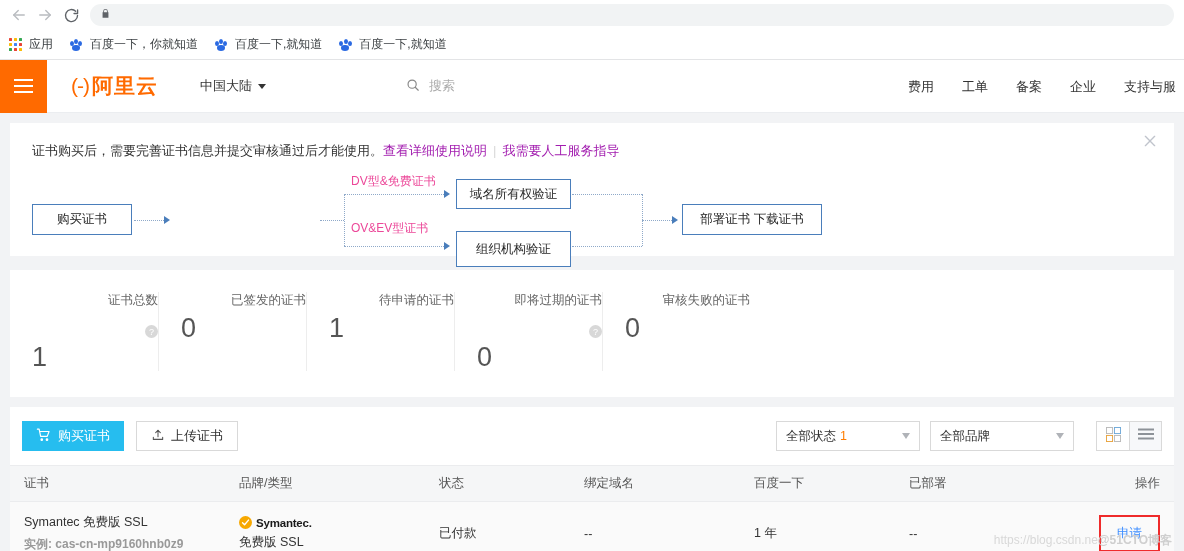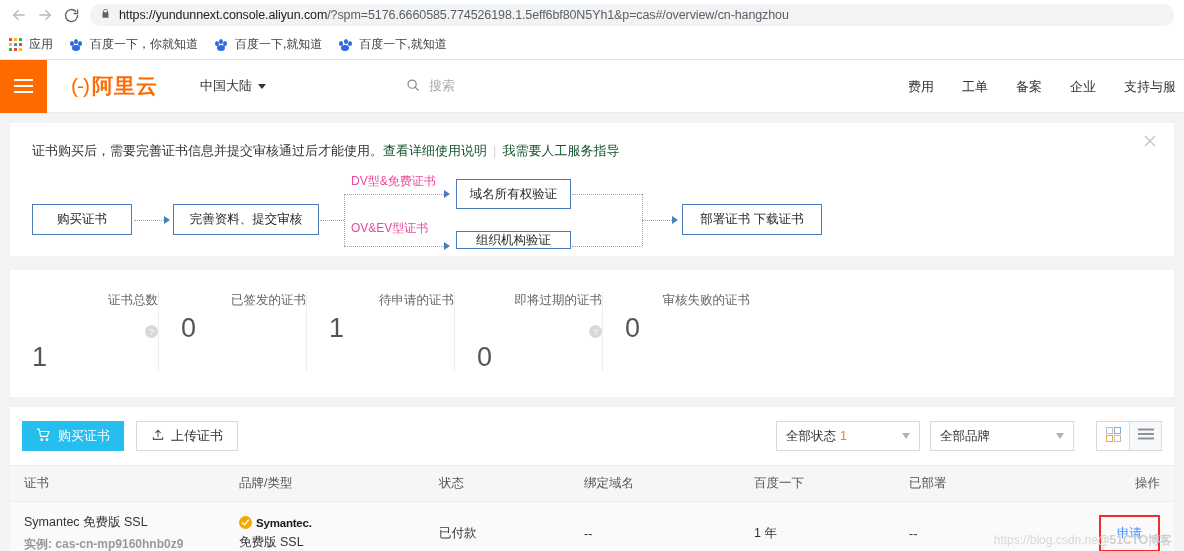--- a/index.html
+++ b/index.html
@@ -80,21 +80,21 @@
   }
   .hdr-right span { font-size: 13px; color: #333; cursor: pointer; white-space: nowrap; }
 
   
   .page { padding: 10px 10px 0 10px; }
   .card { background: #fff; margin-bottom: 10px; }
 
   
   .notice { position: relative; padding: 19px 22px 10px 22px; }
   .notice-text { font-size: 13px; color: #333; line-height: 18px; }
-  .notice-text .lnk { color: #14532d; cursor: pointer; }
+  .notice-text .lnk { color: #a21caf; cursor: pointer; }
   .notice-text .sep { color: #d8d8d8; margin: 0 6px; }
   .notice-close {
     position: absolute; right: 14px; top: 10px; width: 18px; height: 18px;
     color: #c0c4cc; cursor: pointer;
   }
 
   
   .flow { position: relative; height: 80px; margin: 6px 0 14px 14px; }
   .fbox {
     position: absolute; border: 1.5px solid #4a7ebb; background: #fff;
@@ -223,21 +223,20 @@
             <polyline points="20.6 4.2 20.6 9.2 15.6 9.2"></polyline>
           </svg>
       </span>
     </div>
     <div class="omnibox">
       <span class="lock-icon">
         <svg width="11" height="13" viewBox="0 0 24 24" fill="currentColor">
             <path d="M17 9V7A5 5 0 0 0 7 7v2H5.6v12h12.8V9H17zm-8.2-2a3.2 3.2 0 0 1 6.4 0v2H8.8V7z"></path>
           </svg>
       </span>
-      <span class="url-text"><span class="u-host">https://yundunnext.console.aliyun.com</span><span>/?spm=5176.6660585.774526198.1.5eff6bf80N5Yh1&amp;p=cas#/overview/cn-hangzhou</span></span>
     </div>
   </div>
 
   <div class="bookmarks-row">
     <div class="bm">
       <span class="apps-grid">
         <i style="background:#ea4335"></i>
           <i style="background:#fbbc05"></i>
           <i style="background:#34a853"></i>
         <i style="background:#fbbc05"></i>
@@ -327,39 +326,36 @@
     </div>
 
     <div class="flow">
 
       <div class="fbox" style="left:8px; top:28px; width:100px; height:31px;">
         <span>购买证书</span>
       </div>
       <div class="dash-h" style="left:110px; top:44px; width:30px;"></div>
       <div class="arw" style="left:140px; top:40px;"></div>
 
-      <div class="fbox" style="left:149px; top:28px; width:146px; height:31px;">
-        <span>完善资料、提交审核</span>
-      </div>
       <div class="dash-h" style="left:296px; top:44px; width:24px;"></div>
 
       <div class="dash-v" style="left:320px; top:18px; height:52px;"></div>
       <div class="dash-h" style="left:320px; top:18px; width:100px;"></div>
       <div class="arw" style="left:420px; top:14px;"></div>
       <div class="dash-h" style="left:320px; top:70px; width:100px;"></div>
       <div class="arw" style="left:420px; top:66px;"></div>
 
       <div class="flabel" style="left:327px; top:-3px;">DV型&amp;免费证书</div>
       <div class="flabel" style="left:327px; top:44px;">OV&amp;EV型证书</div>
 
       <div class="fbox" style="left:432px; top:3px; width:115px; height:30px;">
         <span>域名所有权验证</span>
       </div>
 
-      <div class="fbox" style="left:432px; top:55px; width:115px; height:18px;">
+      <div class="fbox" style="left:432px; top:55px; width:115px; height:36px;">
         <span>组织机构验证</span>
       </div>
 
       <div class="dash-h" style="left:548px; top:18px; width:70px;"></div>
       <div class="dash-h" style="left:548px; top:70px; width:70px;"></div>
       <div class="dash-v" style="left:618px; top:18px; height:52px;"></div>
       <div class="dash-h" style="left:618px; top:44px; width:30px;"></div>
       <div class="arw" style="left:648px; top:40px;"></div>
 
       <div class="fbox" style="left:658px; top:28px; width:140px; height:31px;">

